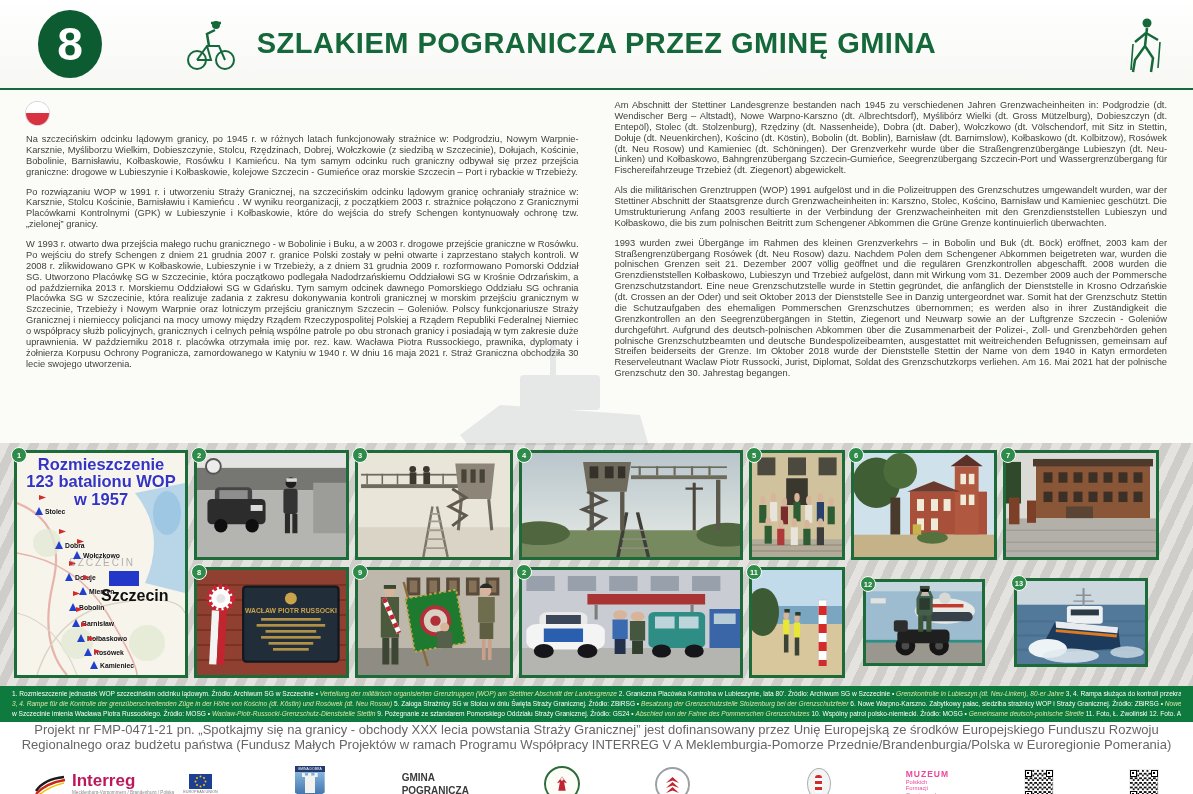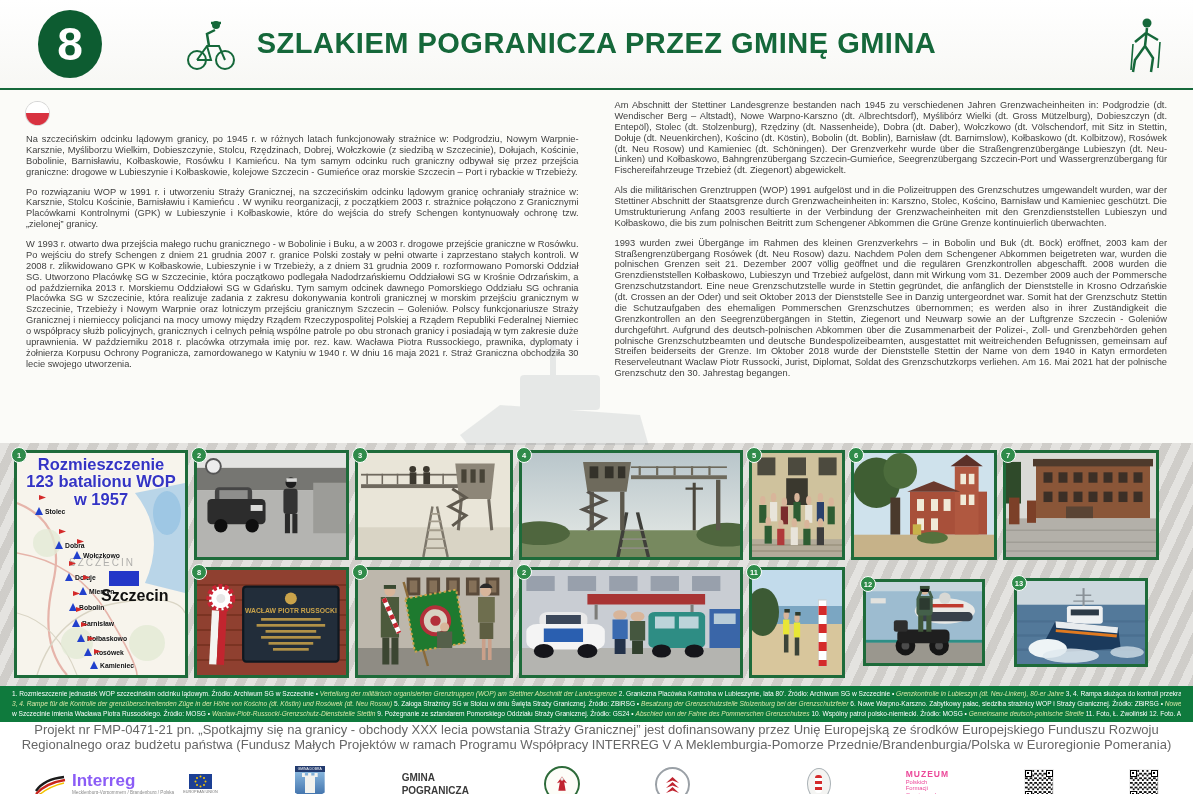--- a/index.html
+++ b/index.html
@@ -55,21 +55,21 @@
            padding:3px 12px;overflow:hidden;}
   .caption .cline{font-size:6.6px;line-height:1.55;white-space:nowrap;overflow:hidden;}
   .seg.pl{color:#ffffff;}
   .seg.de{color:#d8e6a8;font-style:italic;}
   
   .footer{position:absolute;left:0;top:722px;width:100%;height:72px;background:#ffffff;}
   .funding{padding:0 14px;text-align:center;font-size:13px;color:#666;}
   .logos{display:flex;align-items:center;justify-content:space-between;padding:6px 34px 0;height:52px;}
   .logo{display:flex;align-items:center;gap:4px;flex:0 0 auto;}
   .interreg-text{display:flex;flex-direction:column;line-height:1;}
-  .interreg-brand{font-size:17px;font-weight:bold;color:#8b5cf6;}
+  .interreg-brand{font-size:17px;font-weight:bold;color:#be185d;}
   .interreg-region{font-size:4.6px;color:#8a8a8a;margin-top:2px;}
   .eu{display:flex;flex-direction:column;align-items:center;margin-left:5px;}
   .eu-label{font-size:3.8px;color:#777;margin-top:1px;}
   .crest{display:flex;flex-direction:column;align-items:center;width:34px;}
   .crest-band{width:30px;background:#223a6e;color:#fff;font-size:3.4px;text-align:center;padding:1px 0;}
   .crest-shield{width:30px;height:30px;background:linear-gradient(#86b5dc,#2d5f9e);
                 clip-path:polygon(0 0,100% 0,100% 68%,50% 100%,0 68%);position:relative;}
   .crest-tower{position:absolute;left:10px;top:5px;width:10px;height:16px;background:#f2f2ee;}
   .crest-tower::before{content:"";position:absolute;left:-3px;top:-4px;width:16px;height:4px;background:#f2f2ee;
                 clip-path:polygon(0 100%,0 0,20% 0,20% 60%,40% 60%,40% 0,60% 0,60% 60%,80% 60%,80% 0,100% 0,100% 100%);}

